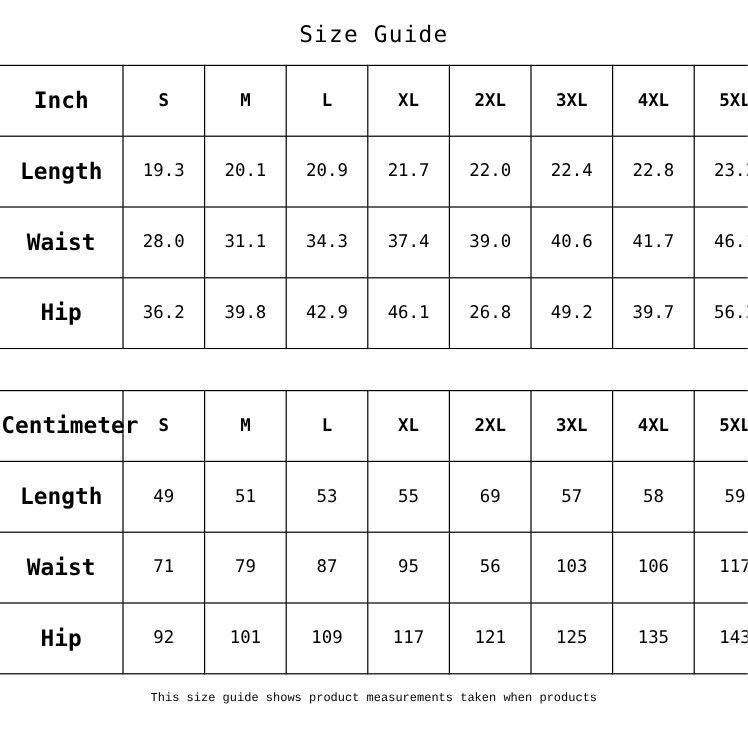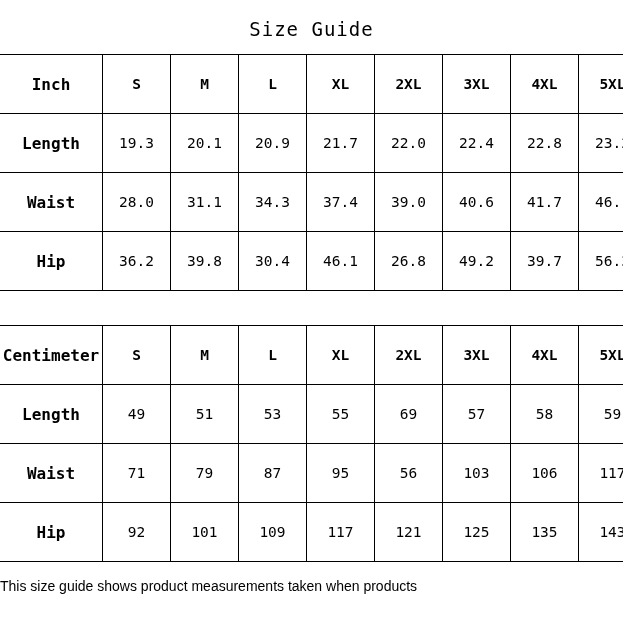--- a/index.html
+++ b/index.html
@@ -36,45 +36,46 @@
   table.size-table td {
     border: 1px solid #000000;
     height: 56px;
     text-align: center;
     vertical-align: middle;
     font-size: 14.5px;
     font-family: "DejaVu Sans Mono", monospace;
   }
   table.size-table tr td:first-child {
     font-weight: bold;
-    font-size: 16px;
+    font-size: 19px;
   }
   table.size-table tr.header-row td {
     font-weight: bold;
   }
   
   table.size-table tr td:first-child {
     border-left: none;
   }
   table.size-table tr td:last-child {
     border-right: none;
   }
   .col-label { width: 100px; }
   .col-size  { width: 65px; }
 
   .spacer {
     height: 34px;
     width: 623px;
     background: #ffffff;
   }
   .footnote {
-    font-size: 14px;
+    text-align: center;
+    font-size: 10px;
     line-height: 1.45;
     padding-top: 14px;
-    font-family: Liberation Sans, sans-serif;
+    font-family: Liberation Mono, monospace;
   }
   .footnote div { white-space: nowrap; }
 </style>
 </head>
 <body>
 
 <div class="page">
 
   <div class="title">Size Guide</div>
 
@@ -110,21 +111,21 @@
         <td>37.4</td>
         <td>39.0</td>
         <td>40.6</td>
         <td>41.7</td>
         <td>46.1</td>
       </tr>
       <tr>
         <td class="col-label">Hip</td>
         <td>36.2</td>
         <td>39.8</td>
-        <td>30.4</td>
+        <td>42.9</td>
         <td>46.1</td>
         <td>26.8</td>
         <td>49.2</td>
         <td>39.7</td>
         <td>56.3</td>
       </tr>
     </tbody>
   </table>
 
   <div class="spacer"></div>

